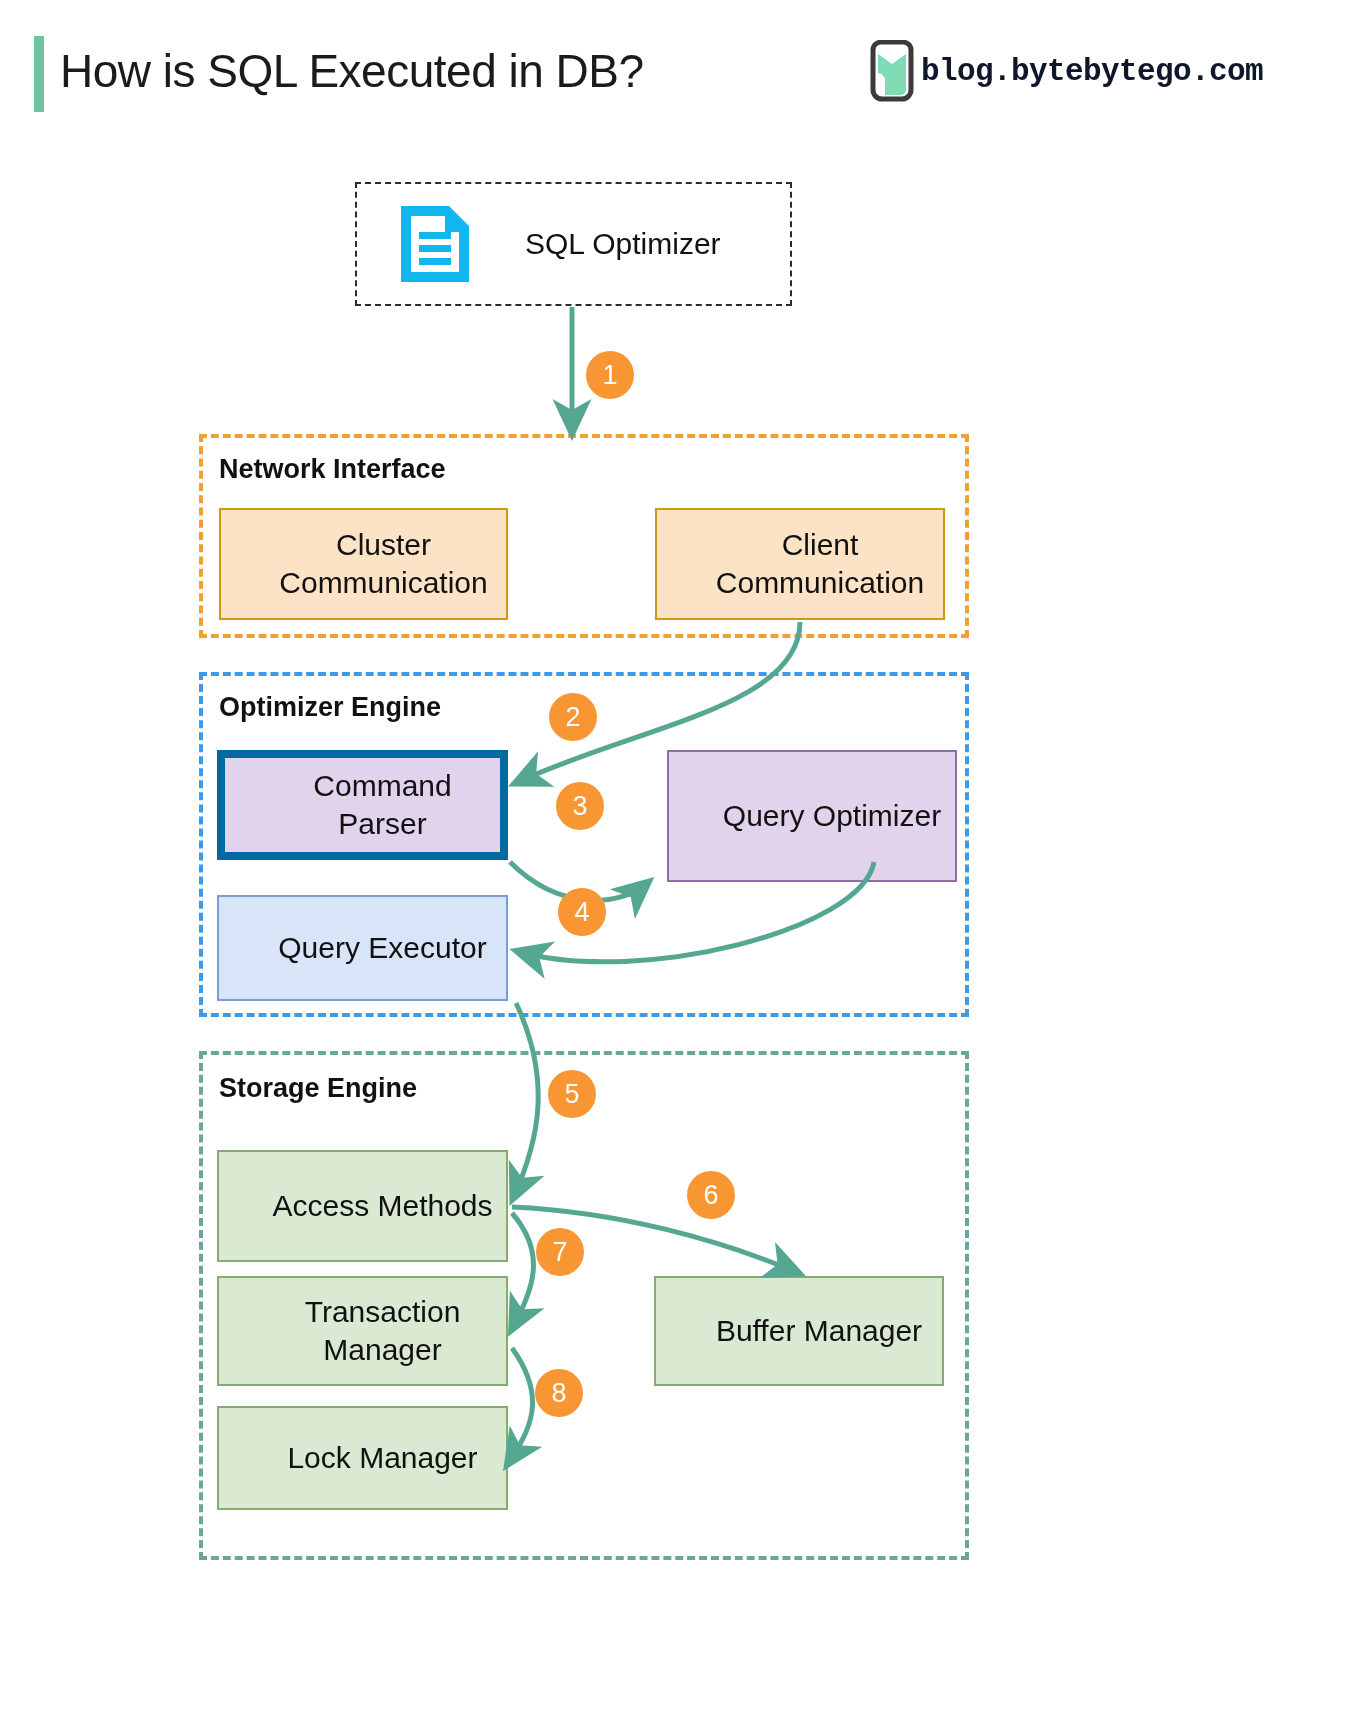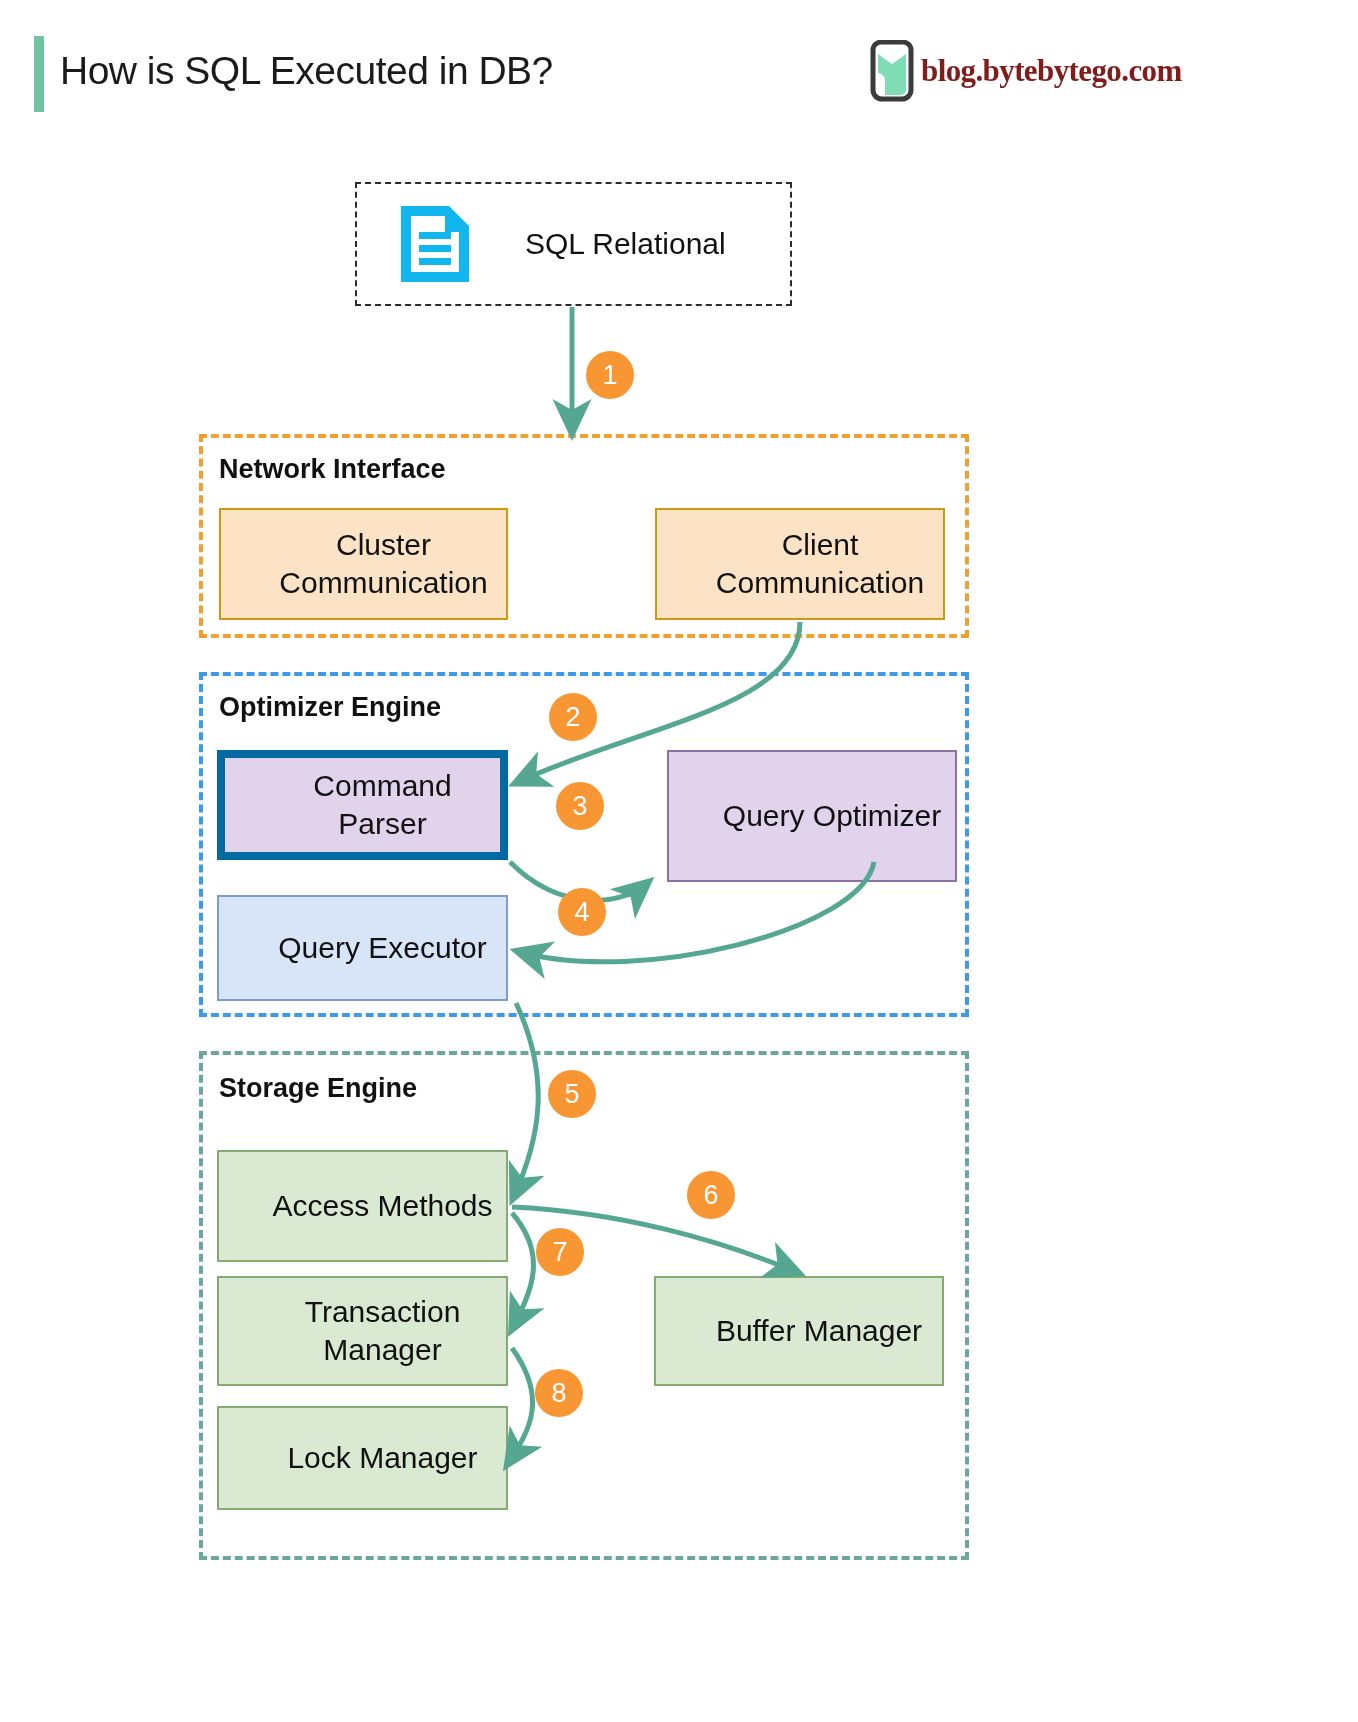--- a/index.html
+++ b/index.html
@@ -23,42 +23,42 @@
   }
   #accent-bar {
     position: absolute;
     left: 34px; top: 36px;
     width: 10px; height: 76px;
     background: #6ec4a0;
   }
   #page-title {
     position: absolute;
     left: 60px; top: 34px;
-    font-size: 39px;
+    font-size: 46px;
     font-weight: 400;
     color: #1b1b1b;
     letter-spacing: -0.5px;
     white-space: nowrap;
     line-height: 74px;
   }
   #brand {
     position: absolute;
     left: 869px; top: 40px;
     height: 62px;
     display: flex;
     align-items: center;
     gap: 6px;
   }
   #brand-logo { width: 46px; height: 62px; display:block; }
   #brand-text {
     font-size: 31px;
     font-weight: 700;
-    color: #7f1d1d;
+    color: #0f172a;
     white-space: nowrap;
-    font-family: Liberation Serif, serif;
+    font-family: Liberation Mono, monospace;
     letter-spacing: -0.6px;
   }
 
   
   #diagram {
     position: absolute;
     left: 0; top: 0;
     width: 1358px; height: 1722px;
   }
   #arrow-layer {
@@ -225,21 +225,21 @@
   <div class="group-title" id="grp-storage-title">Storage Engine</div>
 
   <div class="node" id="sql-box">
     <svg id="sql-icon" viewBox="0 0 84 92">
       <path d="M8 8 L56 8 L76 28 L76 84 L8 84 Z" fill="#12b6ef"></path>
       <path d="M18 18 L52 18 L52 34 L66 34 L66 74 L18 74 Z" fill="#ffffff"></path>
       <rect x="26" y="34" width="32" height="7" fill="#12b6ef"></rect>
       <rect x="26" y="47" width="32" height="7" fill="#12b6ef"></rect>
       <rect x="26" y="60" width="32" height="7" fill="#12b6ef"></rect>
     </svg>
-    <span id="sql-label">SQL Relational</span>
+    <span id="sql-label">SQL Optimizer</span>
   </div>
 
   <div class="node" id="n-cluster">
     <span><span>Cluster</span><br><span>Communication</span></span>
   </div>
   <div class="node" id="n-client">
     <span><span>Client</span><br><span>Communication</span></span>
   </div>
 
   <div class="node" id="n-parser">Command Parser</div>

